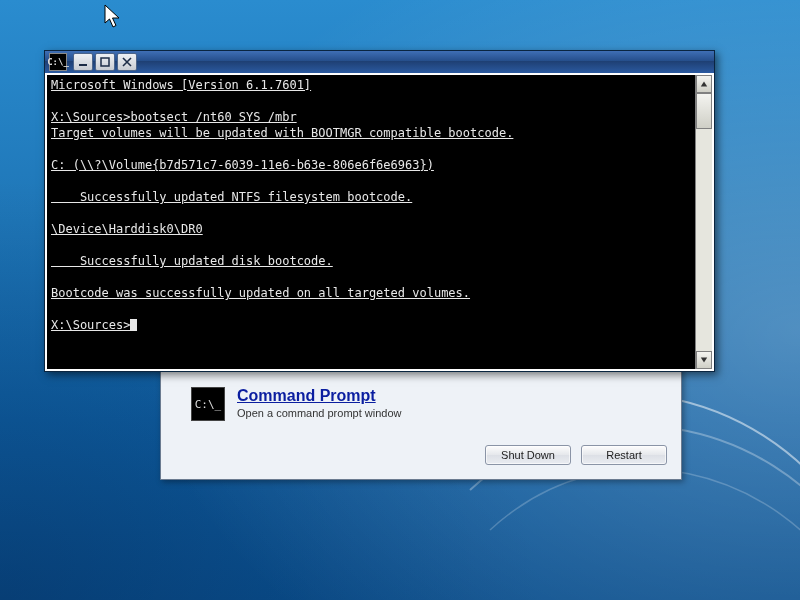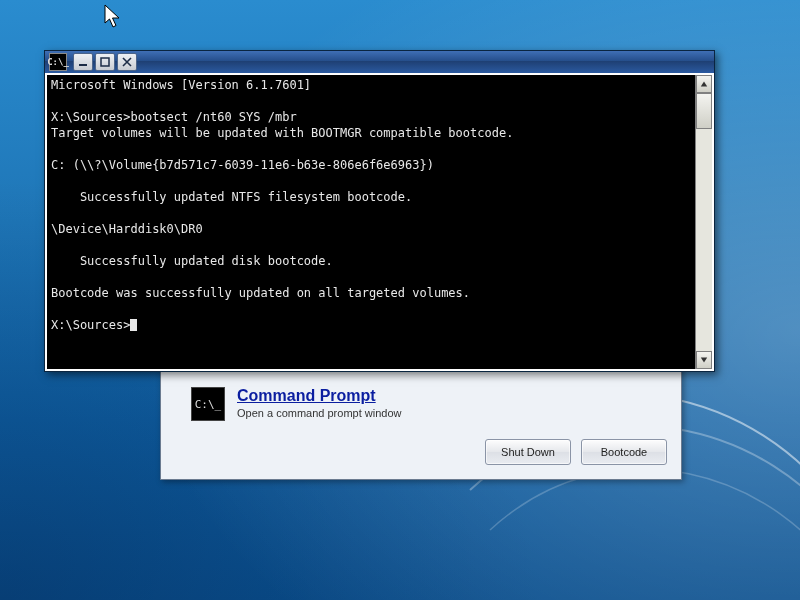--- a/index.html
+++ b/index.html
@@ -93,21 +93,21 @@
   }
   .panel-buttons {
     position: absolute;
     right: 14px;
     bottom: 14px;
     display: flex;
     gap: 10px;
   }
   .win-btn {
     min-width: 86px;
-    height: 26px;
+    height: 20px;
     padding: 0 12px;
     font-size: 11px;
     color: #222;
     background: linear-gradient(#fdfdfd, #e6e8ec 48%, #dde0e6 52%, #e9ecf1);
     border: 1px solid #8a94a6;
     border-radius: 3px;
     box-shadow: inset 0 0 0 1px rgba(255,255,255,0.6);
     cursor: pointer;
   }
 
@@ -209,20 +209,21 @@
     left: 2px;
     right: 18px;
     top: 2px;
     bottom: 2px;
     padding: 0 2px;
     color: #e8e8e8;
     font-family: "Lucida Console", Consolas, monospace;
     font-size: 12px;
     line-height: 16px;
     white-space: pre;
+    text-decoration: underline;
   }
   .cmd-text .cursor-block {
     display: inline-block;
     width: 7px;
     height: 12px;
     background: #e8e8e8;
     transform: translateY(2px);
   }
 </style>
 </head>
@@ -246,21 +247,21 @@
     <div class="tool-icon">
       <span>C:\_</span>
     </div>
     <div class="tool-text">
       <a class="tool-title">Command Prompt</a>
       <div class="tool-desc">Open a command prompt window</div>
     </div>
   </div>
   <div class="panel-buttons">
     <button class="win-btn">Shut Down</button>
-    <button class="win-btn">Bootcode</button>
+    <button class="win-btn">Restart</button>
   </div>
 </div>
 
 <div class="cmd-window">
   <div class="titlebar">
     <div class="tb-icon">
       <span>C:\_</span>
     </div>
     <div class="win-controls">
       <div class="win-ctrl" title="Minimize">

